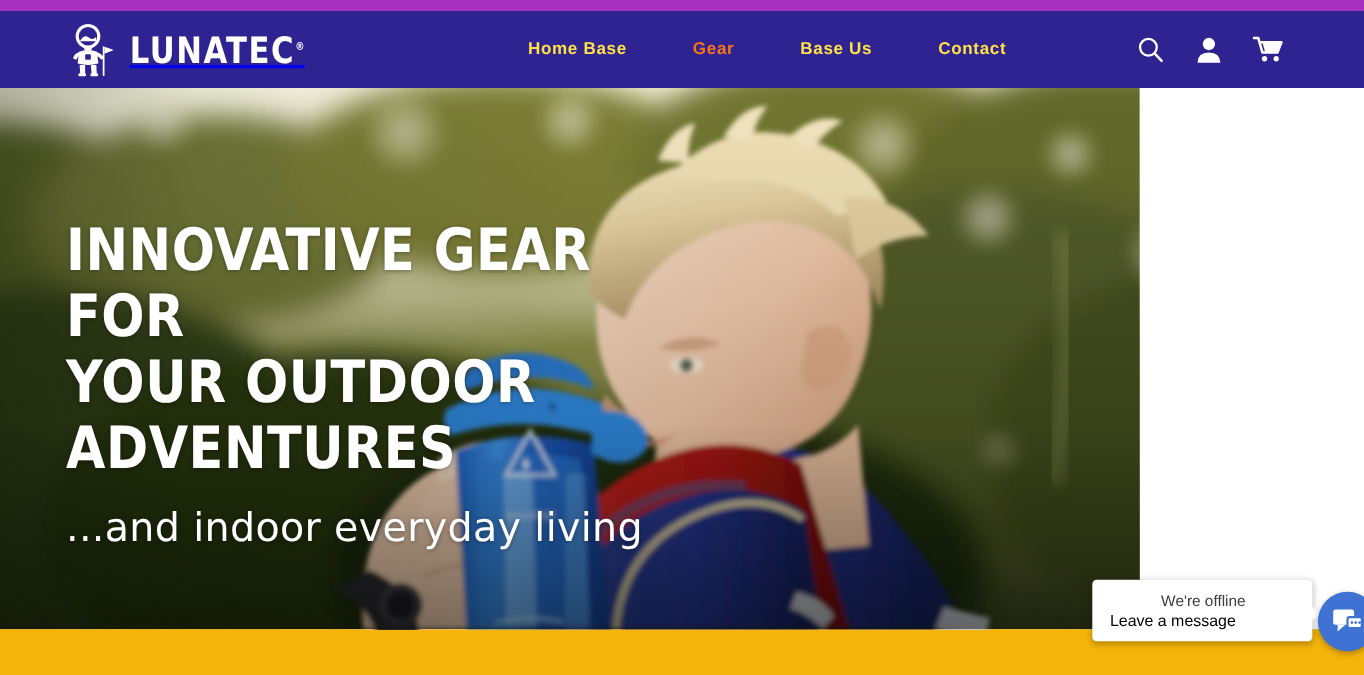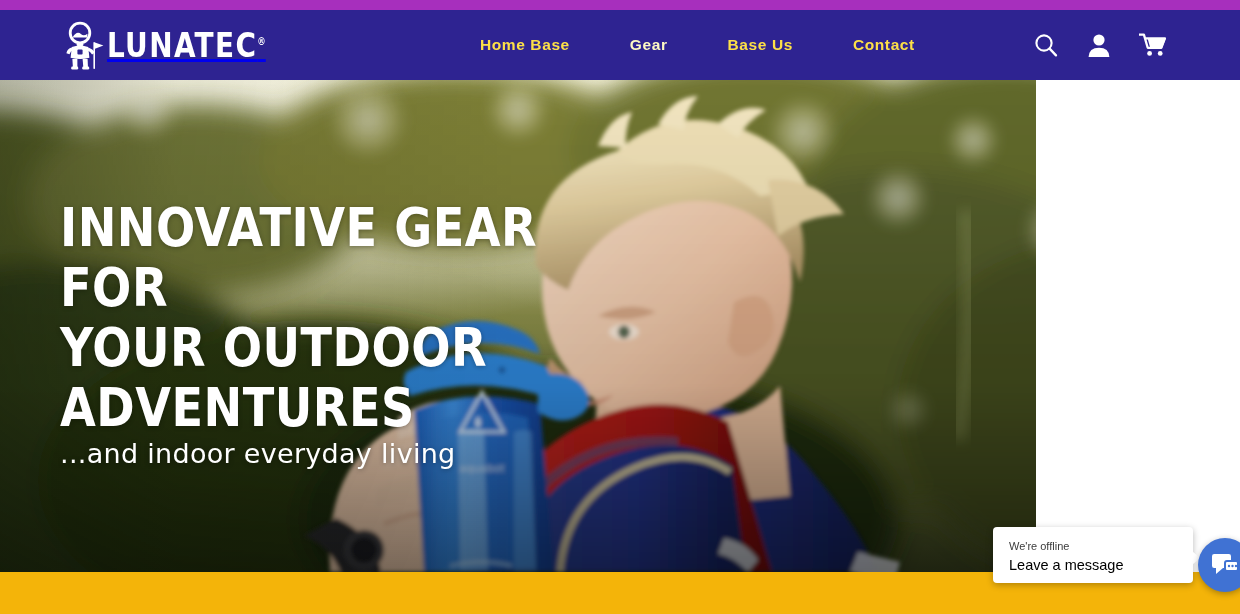--- a/index.html
+++ b/index.html
@@ -17,41 +17,41 @@
   }
 
   
   .navbar {
     position:absolute; top:10px; left:0; width:1240px; height:70px;
     background:#2e2391;
     display:flex; align-items:center;
   }
   .logo-wrap {
     position:absolute; left:60px; top:50%; transform:translateY(-50%);
-    display:flex; align-items:center; gap:1px;
+    display:flex; align-items:center; gap:12px;
   }
   .astro { width:46px; height:50px; display:block; }
   .wordmark {
     color:#ffffff; font-size:33px; letter-spacing:1.5px;
     font-weight:700; font-family:"DejaVu Sans Condensed","Liberation Sans",sans-serif;
     transform:scaleX(0.94); transform-origin:left center;
     position:relative; line-height:1;
   }
   .reg { font-size:10px; vertical-align:super; letter-spacing:0; }
 
   .nav-links {
     position:absolute; left:480px; top:50%; transform:translateY(-50%);
     display:flex; align-items:center; gap:0;
   }
   .nav-link {
     color:#fde047; font-size:15.5px; font-weight:700; letter-spacing:0.6px;
     text-decoration:none; padding:0 30px; white-space:nowrap; cursor:pointer;
   }
   .nav-link:first-child { padding-left:0; }
-  .nav-link.active { color:#fef9c3; }
+  .nav-link.active { color:#f97316; }
 
   .nav-icons {
     position:absolute; right:72px; top:50%; transform:translateY(-50%);
     display:flex; align-items:center; gap:28px;
   }
   .nav-icon { cursor:pointer; display:block; line-height:0; }
   .nav-icon svg { display:block; }
 
   
   .hero {
@@ -72,22 +72,23 @@
     font-size:53px;
     line-height:60px;
     letter-spacing:0.5px;
     text-transform:uppercase;
     max-width:560px;
     text-shadow:0 1px 5px rgba(0,0,0,.30);
     transform:scaleX(0.97);
     transform-origin:left top;
   }
   .hero-sub {
+    margin-top:22px;
     color:#ffffff;
-    font-size:27px;
+    font-size:36px;
     font-weight:400;
     letter-spacing:0.3px;
     text-shadow:0 1px 5px rgba(0,0,0,.35);
     font-family:"DejaVu Sans","Liberation Sans",sans-serif;
   }
 
   
   .yellowband {
     position:absolute; left:0; top:572px; width:1240px; height:42px;
     background:#f4b409;
@@ -101,21 +102,21 @@
     box-shadow:0 2px 7px rgba(0,0,0,.28);
     padding:10px 14px 0 16px;
   }
   .chat-card:after{
     content:""; position:absolute; right:-7px; top:24px;
     width:0;height:0;
     border-top:7px solid transparent;
     border-bottom:7px solid transparent;
     border-left:8px solid #ffffff;
   }
-  .chat-title { color:#3b3b3b; font-size:11px; line-height:19px; }
+  .chat-title { color:#3b3b3b; font-size:14px; line-height:19px;text-align:center; }
   .chat-sub   { color:#000000; font-size:14.5px; line-height:19px; }
   .chat-fab {
     position:absolute; right:-12px; bottom:22px; z-index:31;
     width:54px; height:54px; border-radius:50%;
     background:#4072d3; cursor:pointer;
     display:flex; align-items:center; justify-content:center;
     box-shadow:0 2px 6px rgba(0,0,0,.3);
   }
   .chat-fab svg { display:block; }
 </style>

